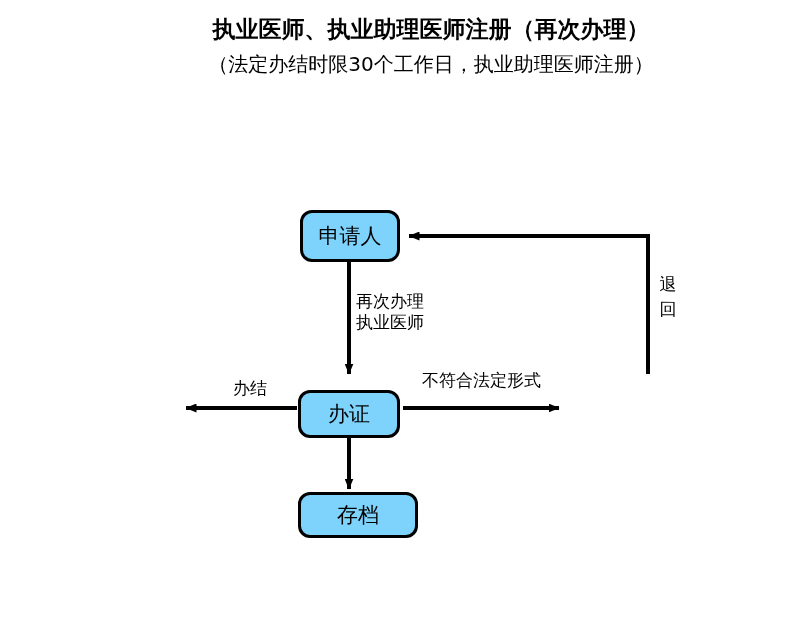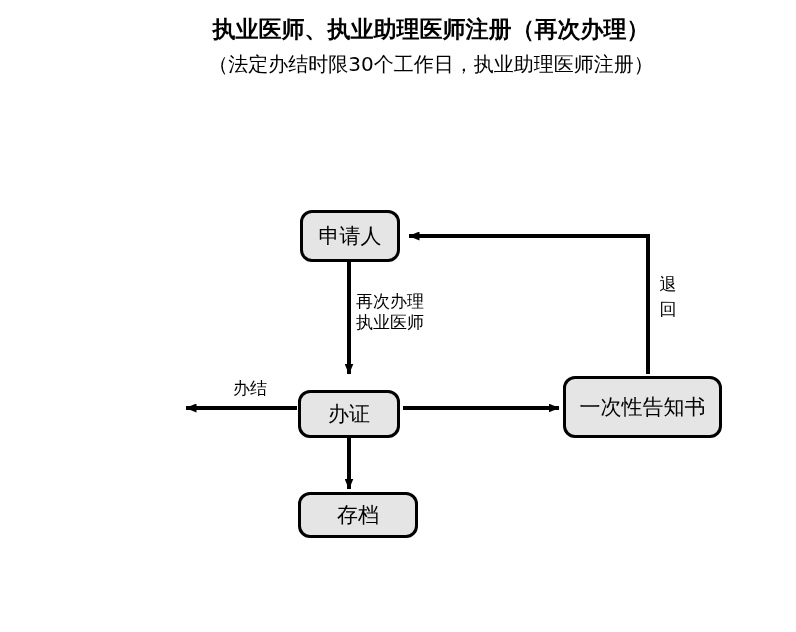--- a/index.html
+++ b/index.html
@@ -53,21 +53,21 @@
     left: 0;
     top: 0;
   }
 
   
   .node {
     position: absolute;
     box-sizing: border-box;
     border: 3px solid #000000;
     border-radius: 12px;
-    background: #e5e5e5;
+    background: #7dd3fc;
     display: flex;
     align-items: center;
     justify-content: center;
     font-size: 21px;
     line-height: 1;
     white-space: nowrap;
     color: #000000;
   }
 
   #node-applicant   { left: 300px; top: 210px; width: 100px; height: 52px; }
@@ -132,27 +132,27 @@
     <line x1="349" y1="431" x2="349" y2="489" stroke="#000000" stroke-width="4" marker-end="url(#arrowhead)"></line>
 
     <polyline points="648,374 648,236 409,236" fill="none" stroke="#000000" stroke-width="4" marker-end="url(#arrowhead)"></polyline>
   </svg>
 
   <div class="node" id="node-applicant">申请人</div>
 
 
   <div class="node" id="node-process">办证</div>
 
-  <div class="node" id="node-onetime">一次性告知书</div>
 
   <div class="node" id="node-archive">存档</div>
 
   <div class="edge-label" id="label-identity">
     <div>再次办理</div>
     <div>执业医师</div>
   </div>
 
   <div class="edge-label" id="label-return">退回</div>
 
   <div class="edge-label" id="label-done">办结</div>
 
+  <div class="edge-label" id="label-nonconform">不符合法定形式</div>
 
 </div>
 
 </body></html>

